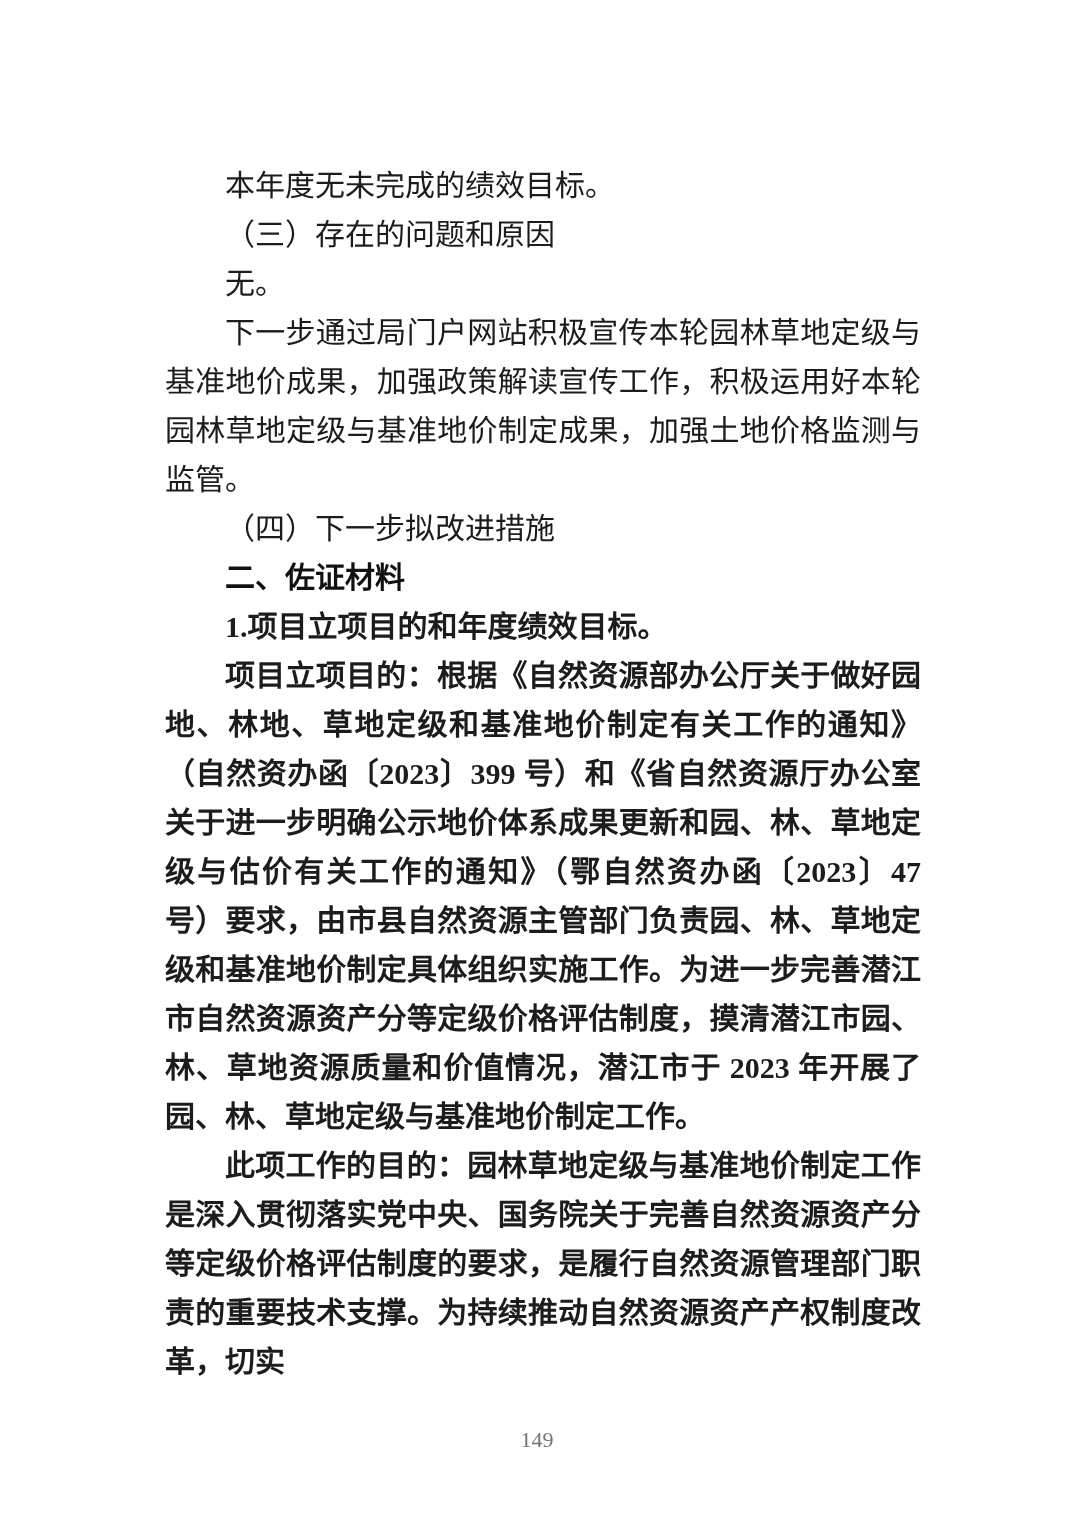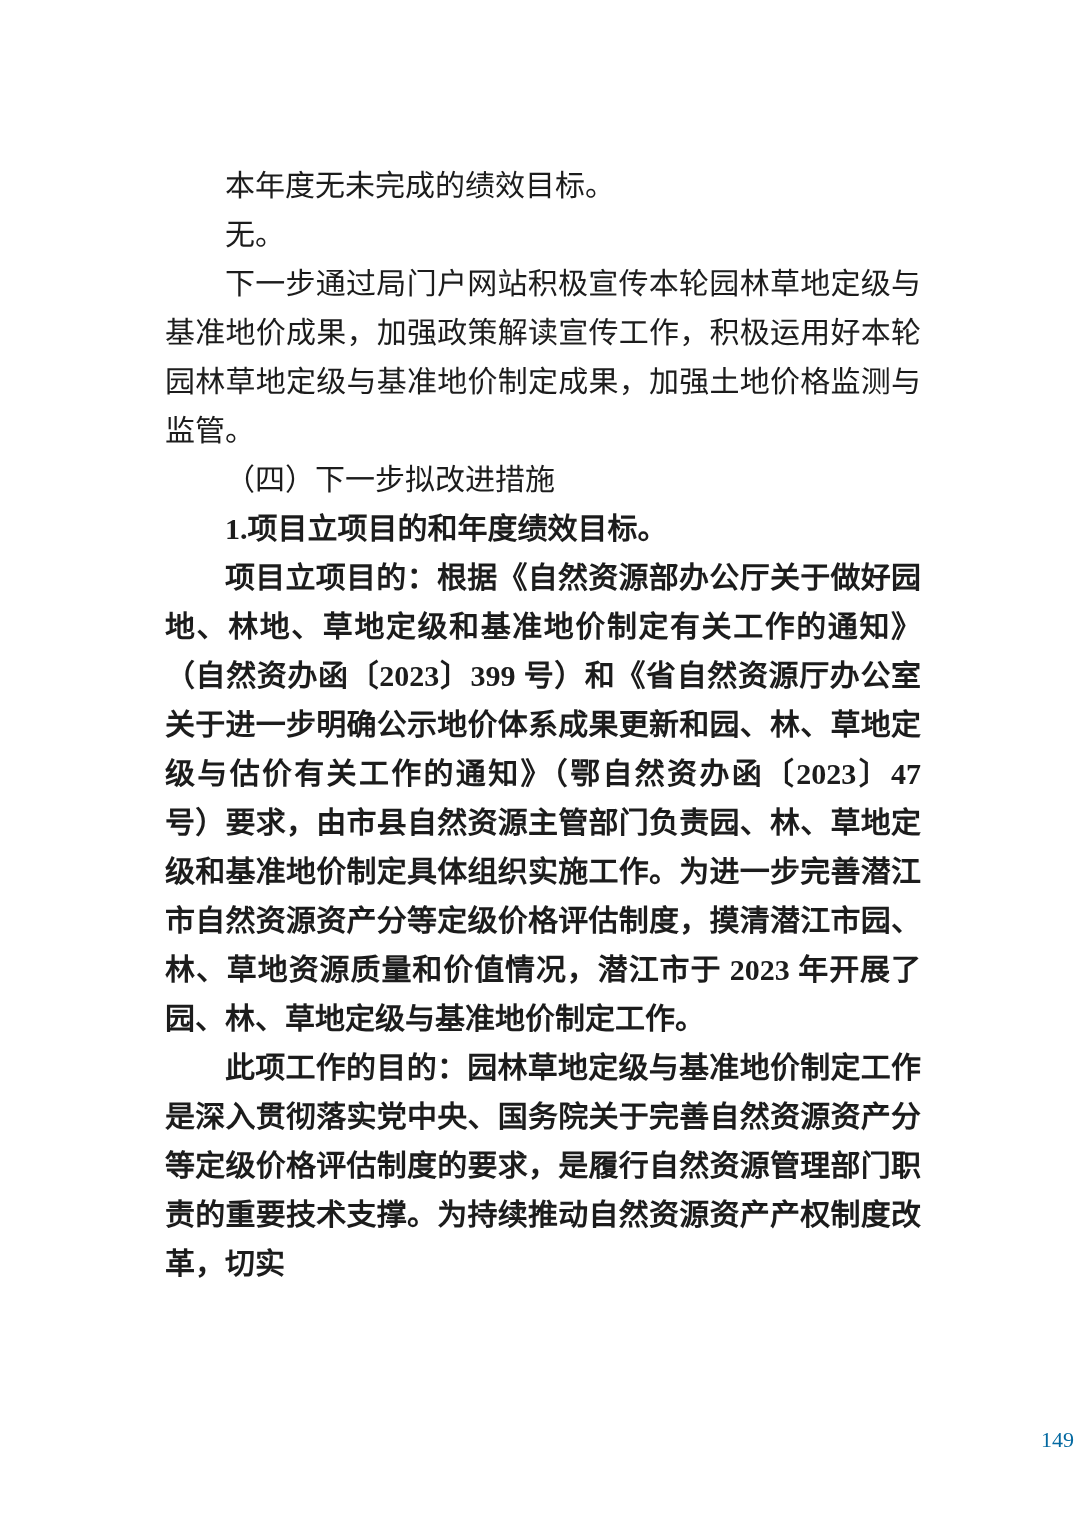--- a/index.html
+++ b/index.html
@@ -42,34 +42,36 @@
   .para.heading {
     font-family: "Liberation Sans", "DejaVu Sans", sans-serif;
     font-weight: 700;
     color: #111111;
   }
   .pagenum {
     position: absolute;
     top: 1398px;
     left: 0;
     width: 100%;
-    text-align: right;
+    text-align: center;
     font-size: 22px;
     line-height: 28px;
-    color: #0369a1;
+    color: #737373;
     font-family: "Liberation Serif", "DejaVu Serif", serif;
   }
 </style>
 </head>
 <body>
 
 <div class="page">
   <main class="content">
       <p class="para kaiti">本年度无未完成的绩效目标。</p>
+      <p class="para kaiti">（三）存在的问题和原因</p>
       <p class="para kaiti">无。</p>
       <p class="para kaiti">下一步通过局门户网站积极宣传本轮园林草地定级与基准地价成果，加强政策解读宣传工作，积极运用好本轮园林草地定级与基准地价制定成果，加强土地价格监测与监管。</p>
       <p class="para kaiti">（四）下一步拟改进措施</p>
+      <p class="para heading">二、佐证材料</p>
       <p class="para fangsong">1.项目立项目的和年度绩效目标。</p>
       <p class="para fangsong">项目立项目的：根据《自然资源部办公厅关于做好园地、林地、草地定级和基准地价制定有关工作的通知》（自然资办函〔2023〕399 号）和《省自然资源厅办公室关于进一步明确公示地价体系成果更新和园、林、草地定级与估价有关工作的通知》（鄂自然资办函〔2023〕47 号）要求，由市县自然资源主管部门负责园、林、草地定级和基准地价制定具体组织实施工作。为进一步完善潜江市自然资源资产分等定级价格评估制度，摸清潜江市园、林、草地资源质量和价值情况，潜江市于 2023 年开展了园、林、草地定级与基准地价制定工作。</p>
       <p class="para fangsong">此项工作的目的：园林草地定级与基准地价制定工作是深入贯彻落实党中央、国务院关于完善自然资源资产分等定级价格评估制度的要求，是履行自然资源管理部门职责的重要技术支撑。为持续推动自然资源资产产权制度改革，切实</p>
     </main>
   <footer class="pagenum">149</footer>
 </div>
 
 </body></html>

